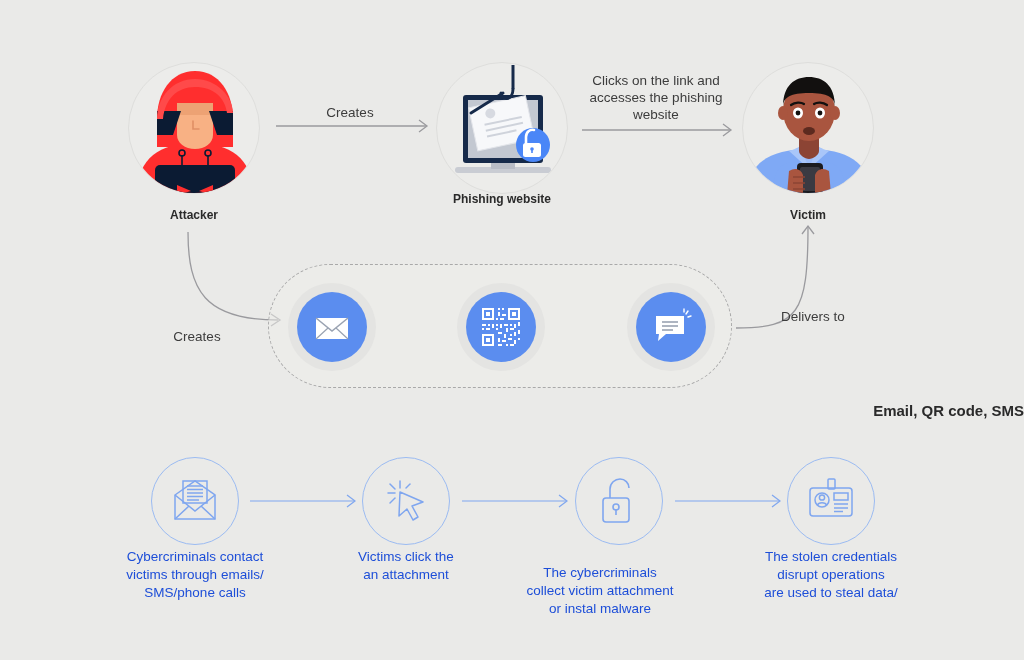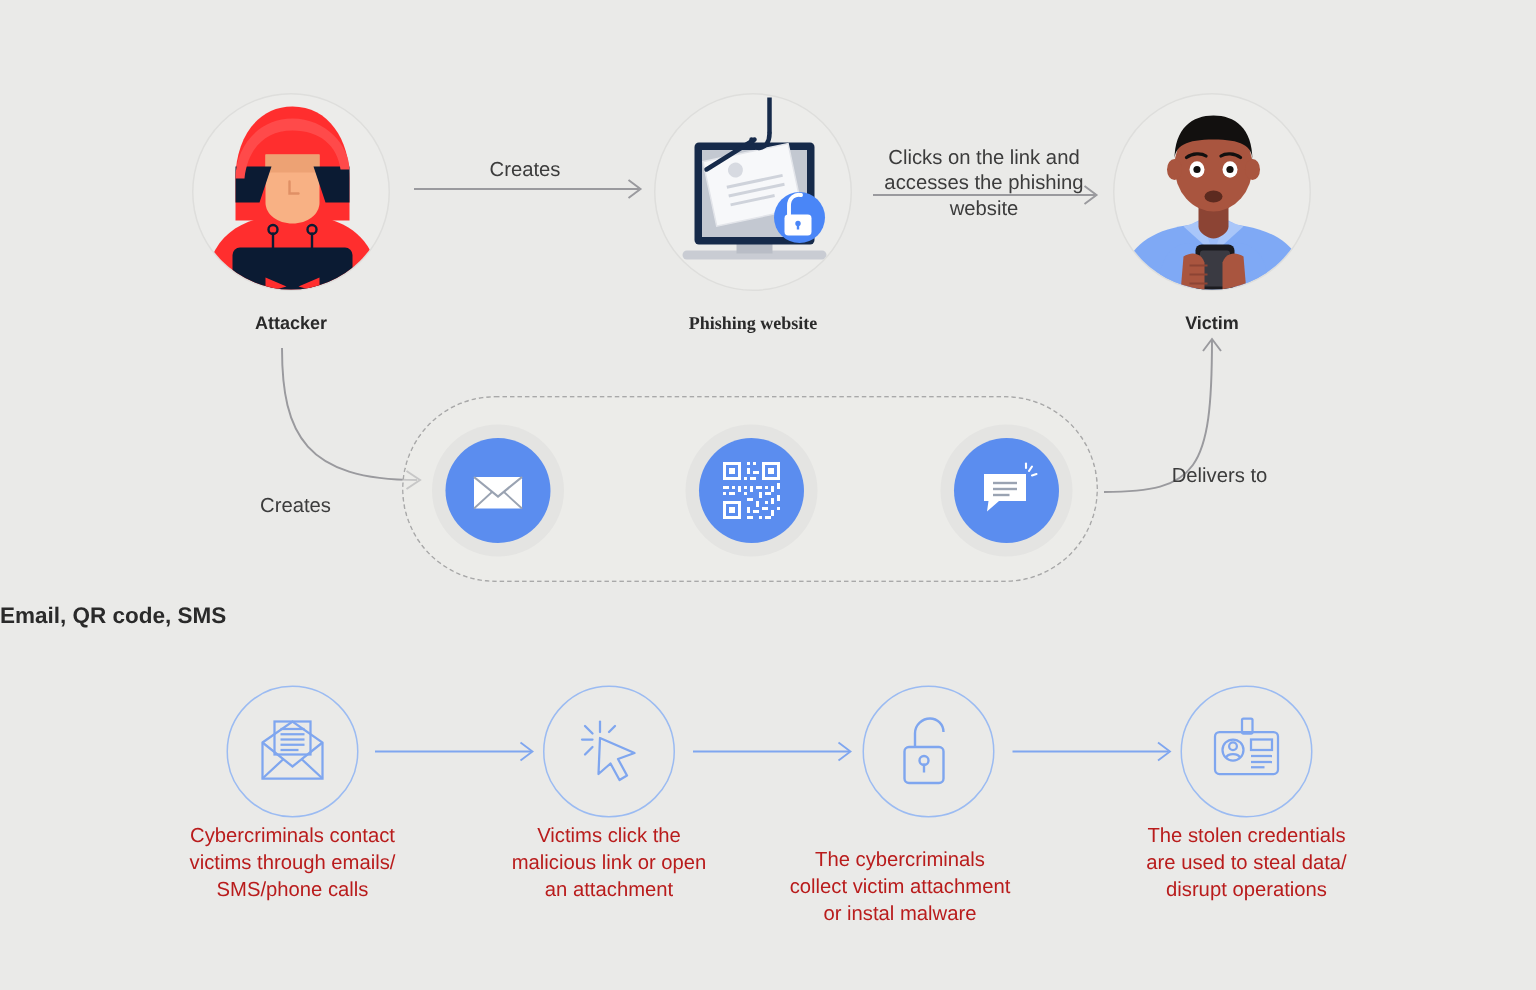--- a/index.html
+++ b/index.html
@@ -53,39 +53,39 @@
     background: #e4e4e2;
   }
   .chan-circle {
     position: absolute;
     border-radius: 50%;
     background: #5b8def;
     display: flex; align-items: center; justify-content: center;
   }
   .mid-caption {
     position: absolute;
-    width: 100%; text-align: left;
+    width: 100%; text-align: right;
     font-size: 15px; font-weight: bold; color: #2a2a2a;
   }
 
   
   .step-circle {
     position: absolute;
     width: 88px; height: 88px;
     border-radius: 50%;
     border: 1.4px solid #9bbbf2;
     display: flex; align-items: center; justify-content: center;
   }
   .step-text {
     position: absolute;
     width: 200px;
     text-align: center;
     font-size: 13.5px;
     line-height: 18px;
-    color: #b91c1c;
+    color: #1d4ed8;
   }
   svg { display: block; overflow: visible; }
 </style>
 </head>
 <body>
 
 <div id="canvas">
 
   <div class="node-circle" style="left:128px; top:62px; width:132px; height:132px;">
     <svg width="132" height="132" viewBox="0 0 132 132">
@@ -139,21 +139,21 @@
       <path d="M76 26 C76 38 64 38 64 30" stroke="#162a4a" stroke-width="3" fill="none" stroke-linecap="round"></path>
       <path d="M66 30 L34 50" stroke="#162a4a" stroke-width="3" stroke-linecap="round"></path>
 
       <circle cx="96" cy="82" r="17" fill="#4a86f7"></circle>
       <path d="M89 80 L89 74 C89 69 93 66 97 67" stroke="#ffffff" stroke-width="2.6" fill="none" stroke-linecap="round"></path>
       <rect x="86" y="80" width="18" height="14" rx="2.5" fill="#ffffff"></rect>
       <circle cx="95" cy="86" r="1.8" fill="#4a86f7"></circle>
       <rect x="94.2" y="86" width="1.6" height="4" fill="#4a86f7"></rect>
     </svg>
   </div>
-  <div class="node-label" style="left:436px; top:208px; width:132px;font-family:Liberation Serif, serif;">Phishing website</div>
+  <div class="node-label" style="left:436px; top:192px; width:132px;">Phishing website</div>
 
   <div class="node-circle" style="left:742px; top:62px; width:132px; height:132px;">
     <svg width="132" height="132" viewBox="0 0 132 132">
 
       <path d="M4 132 C4 100 28 86 66 86 C104 86 128 100 128 132 Z" fill="#7fa9f5"></path>
 
       <path d="M52 86 L66 104 L80 86 L72 82 L60 82 Z" fill="#9dbdf8"></path>
       <path d="M46 88 L66 106 L58 84 Z" fill="#a9c6f9"></path>
       <path d="M86 88 L66 106 L74 84 Z" fill="#a9c6f9"></path>
 
@@ -190,21 +190,21 @@
     </svg>
   </div>
   <div class="node-label" style="left:742px; top:208px; width:132px;">Victim</div>
 
   <div class="conn-label" style="left:280px; top:104px; width:140px;">Creates</div>
   <svg class="abs" style="left:276px; top:118px;" width="160" height="16" viewBox="0 0 160 16">
     <line x1="0" y1="8" x2="150" y2="8" stroke="#9a9a9e" stroke-width="1.3"></line>
     <polyline points="143,2 151,8 143,14" fill="none" stroke="#9a9a9e" stroke-width="1.3"></polyline>
   </svg>
 
-  <div class="conn-label" style="left:576px; top:72px; width:160px;margin-top:24px;">
+  <div class="conn-label" style="left:576px; top:72px; width:160px;">
     <span></span>
     <div id="clicks-text">
         <div>Clicks on the link and</div>
         <div>accesses the phishing</div>
         <div>website</div>
       </div>
   </div>
   <svg class="abs" style="left:582px; top:122px;" width="158" height="16" viewBox="0 0 158 16">
     <line x1="0" y1="8" x2="148" y2="8" stroke="#9a9a9e" stroke-width="1.3"></line>
     <polyline points="141,2 149,8 141,14" fill="none" stroke="#9a9a9e" stroke-width="1.3"></polyline>
@@ -337,21 +337,20 @@
         <line x1="8" y1="18" x2="15" y2="18"></line>
         <line x1="10" y1="9" x2="15" y2="14"></line>
         <line x1="30" y1="9" x2="26" y2="13"></line>
         <line x1="10" y1="28" x2="15" y2="23"></line>
       </g>
       <path d="M20 17 L43 27 L32 31 L38 42 L33 45 L27 34 L19 41 Z" fill="none" stroke="#7fa6ef" stroke-width="1.5" stroke-linejoin="round"></path>
     </svg>
   </div>
   <div class="step-text" style="left:306px; top:548px;" id="st1">
       <div>Victims click the</div>
-      <div>malicious link or open</div>
       <div>an attachment</div>
     </div>
 
   <svg class="abs" style="left:462px; top:494px;" width="112" height="14" viewBox="0 0 112 14">
     <line x1="0" y1="7" x2="104" y2="7" stroke="#7fa6ef" stroke-width="1.2"></line>
     <polyline points="97,1 105,7 97,13" fill="none" stroke="#7fa6ef" stroke-width="1.2"></polyline>
   </svg>
 
   <div class="step-circle" style="left:575px; top:457px;">
     <svg width="52" height="52" viewBox="0 0 52 52">
@@ -384,17 +383,17 @@
         <path d="M12.5 30 C13.5 27 20.5 27 21.5 30"></path>
         <rect x="29" y="18" width="14" height="7"></rect>
         <line x1="29" y1="29" x2="43" y2="29"></line>
         <line x1="29" y1="33" x2="43" y2="33"></line>
         <line x1="29" y1="36.5" x2="38" y2="36.5"></line>
       </g>
     </svg>
   </div>
   <div class="step-text" style="left:731px; top:548px;" id="st3">
       <div>The stolen credentials</div>
+      <div>disrupt operations</div>
       <div>are used to steal data/</div>
-      <div>disrupt operations</div>
     </div>
 
 </div>
 
 </body></html>

